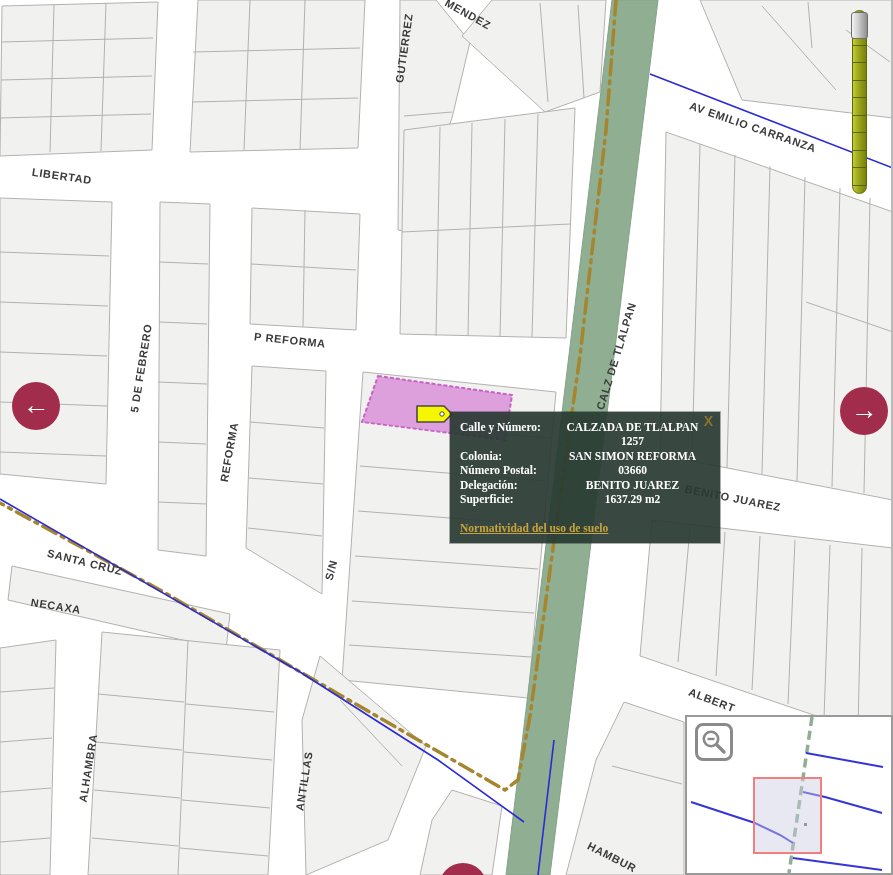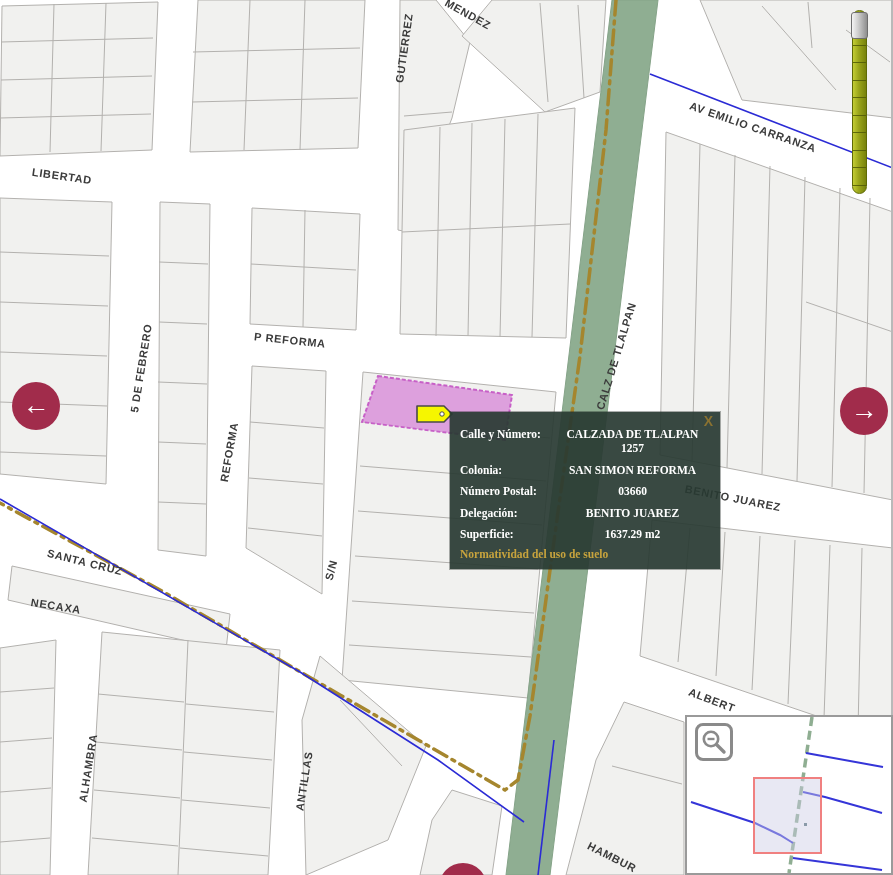--- a/index.html
+++ b/index.html
@@ -17,29 +17,29 @@
     background:#a12c4b;color:#fff;display:flex;align-items:center;justify-content:center;
     font-size:27px;font-weight:bold;cursor:pointer;user-select:none;
   }
   .nav-btn span{line-height:1;margin-top:-2px;}
   .popup{
     position:absolute;left:450px;top:412px;width:270px;z-index:5;
     background:rgba(40,58,50,.92);color:#fff;
     font-family:"Liberation Serif",serif;font-size:11.5px;font-weight:bold;
     padding:8px 10px 9px 10px;box-sizing:border-box;box-shadow:0 0 0 1px rgba(20,30,25,.35);
   }
-  .popup-row{display:flex;margin:7px 0;line-height:1.25;}
+  .popup-row{display:flex;margin:0 0;line-height:1.25;}
   .popup-label{width:95px;flex:none;}
   .popup-value{flex:1;text-align:center;}
   .popup-close{
     position:absolute;top:1px;right:7px;color:#8a7231;font-size:14px;font-weight:bold;
     font-family:"Liberation Sans",sans-serif;cursor:pointer;
   }
   .popup-link{
-    display:inline-block;margin-top:0;color:#c7a33d;cursor:pointer;
+    display:inline-block;margin-top:16px;color:#c7a33d;text-decoration:underline;cursor:pointer;
   }
   .zoom-slider{position:absolute;left:851px;top:8px;width:17px;height:188px;z-index:6;}
   .slider-bar{
     position:absolute;left:1px;top:2px;width:15px;height:184px;border-radius:8px;
     box-sizing:border-box;border:1px solid #5f6a06;
     background-image:
       repeating-linear-gradient(to bottom, rgba(0,0,0,0) 0 16px, rgba(80,90,6,.85) 16px 17.5px),
       linear-gradient(to right,#c3cd33,#9aa51a 45%,#77820c);
   }
   .slider-handle{

